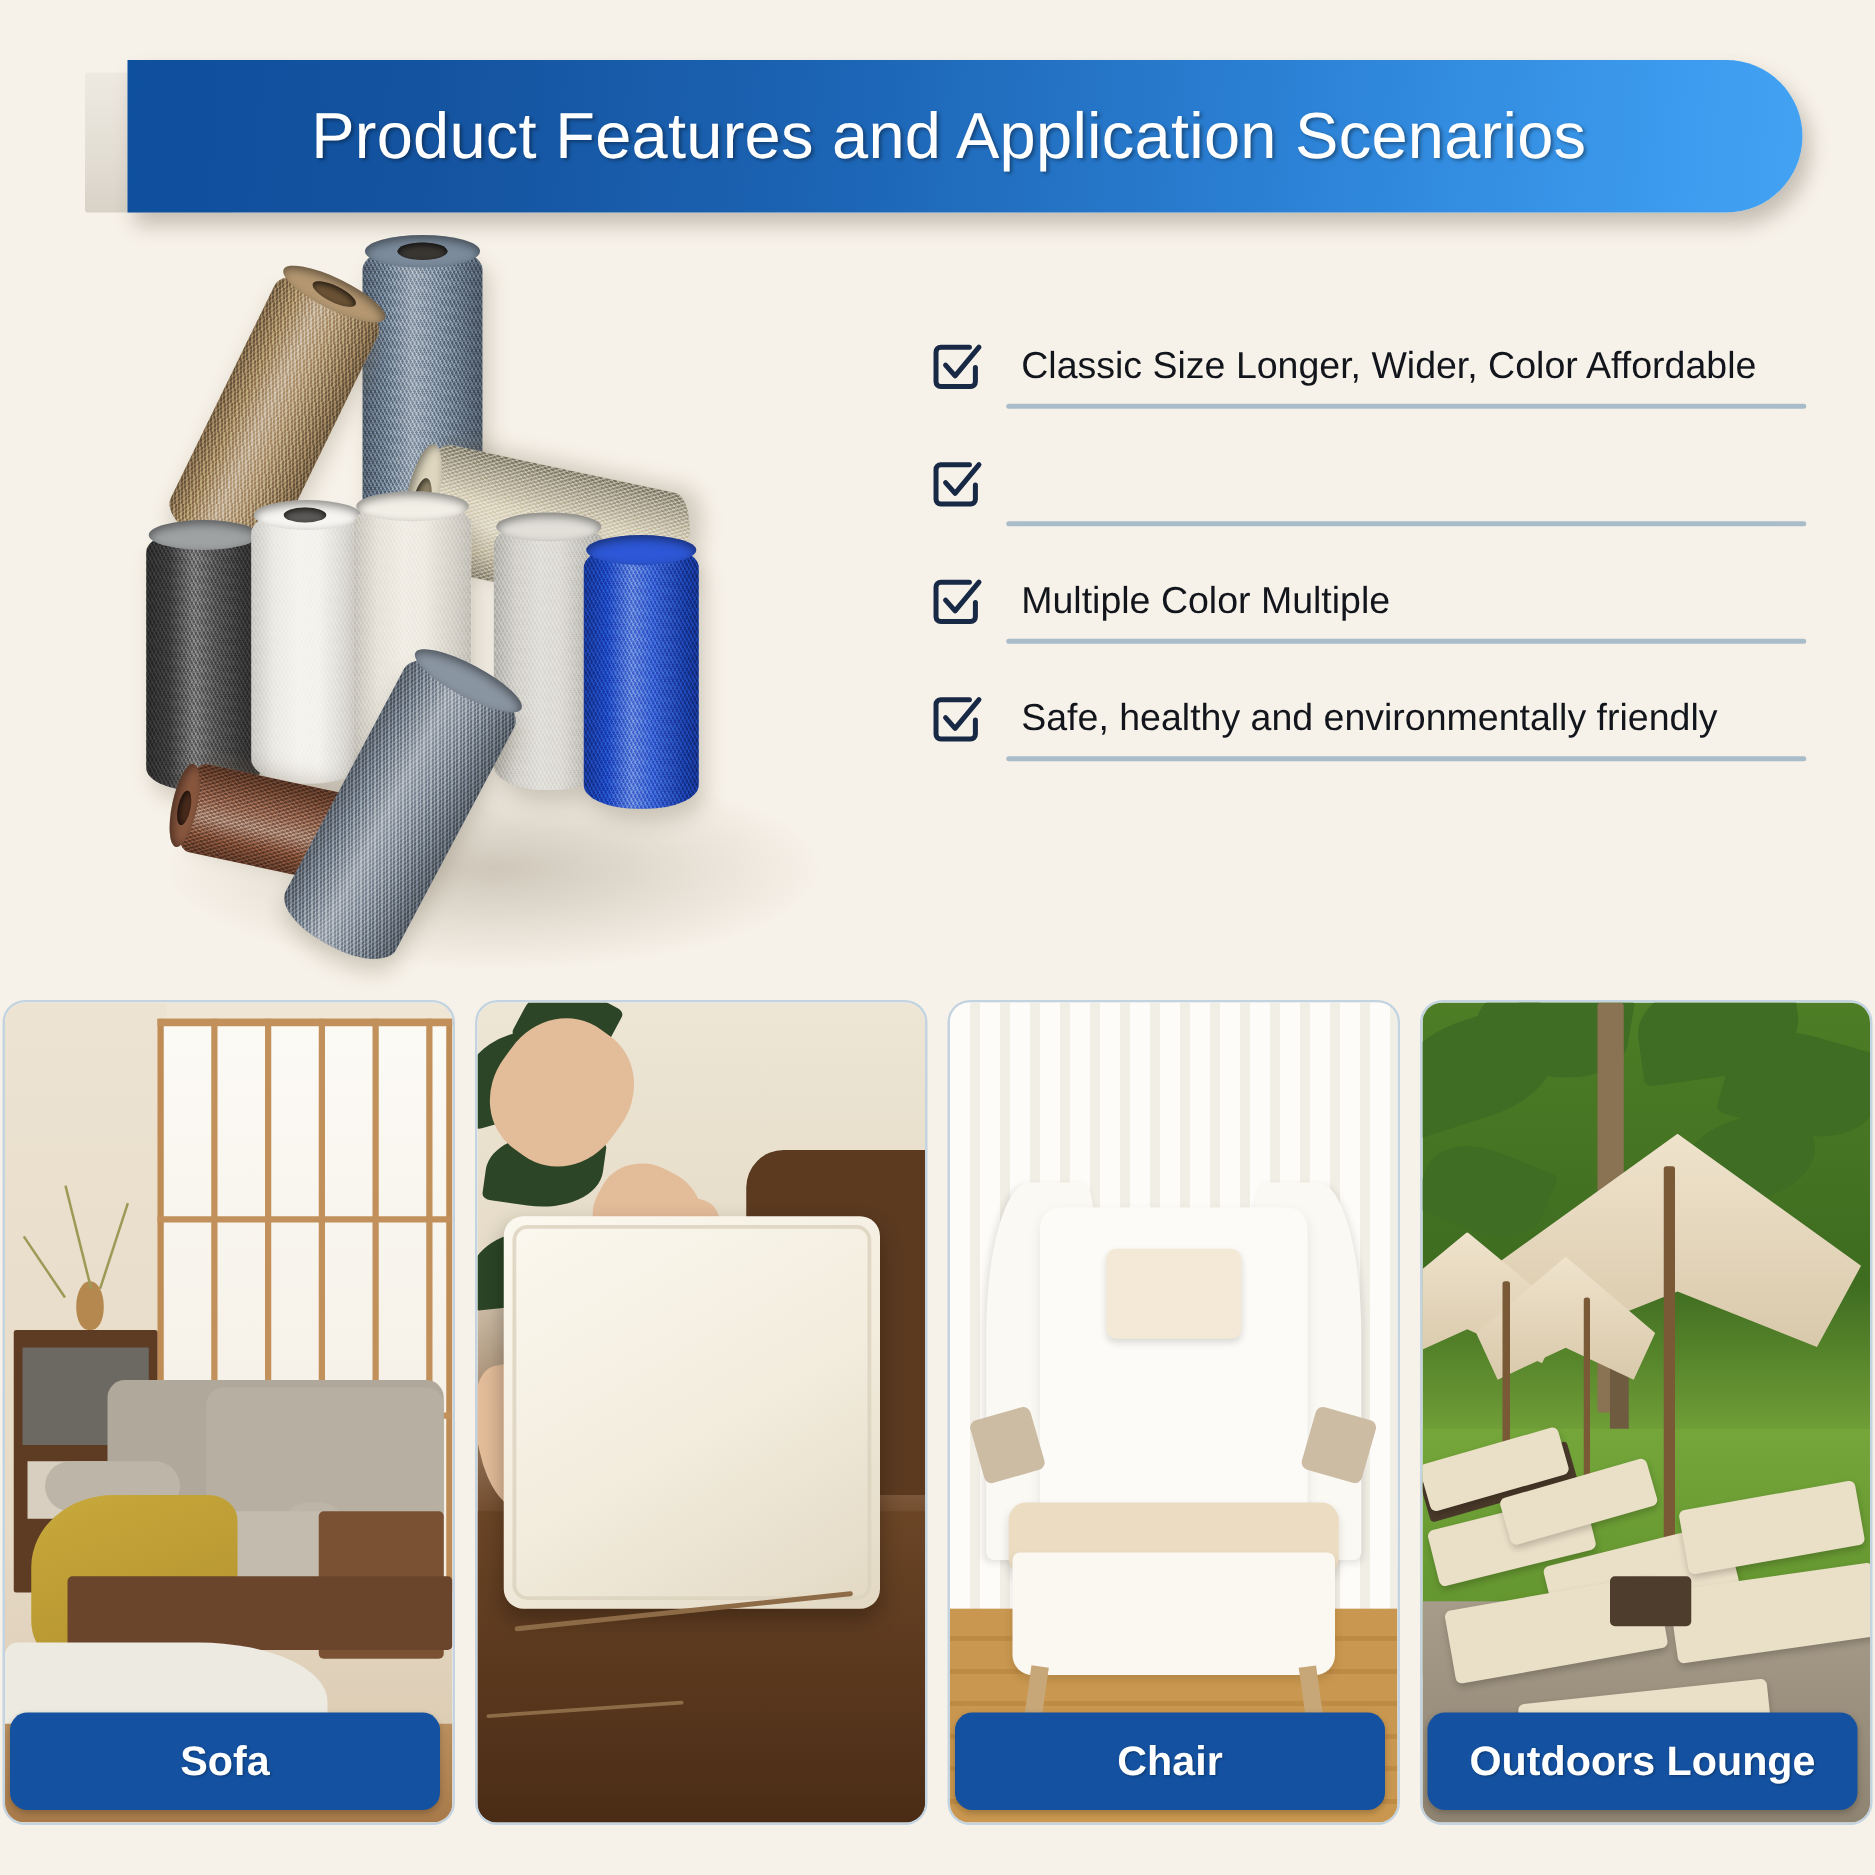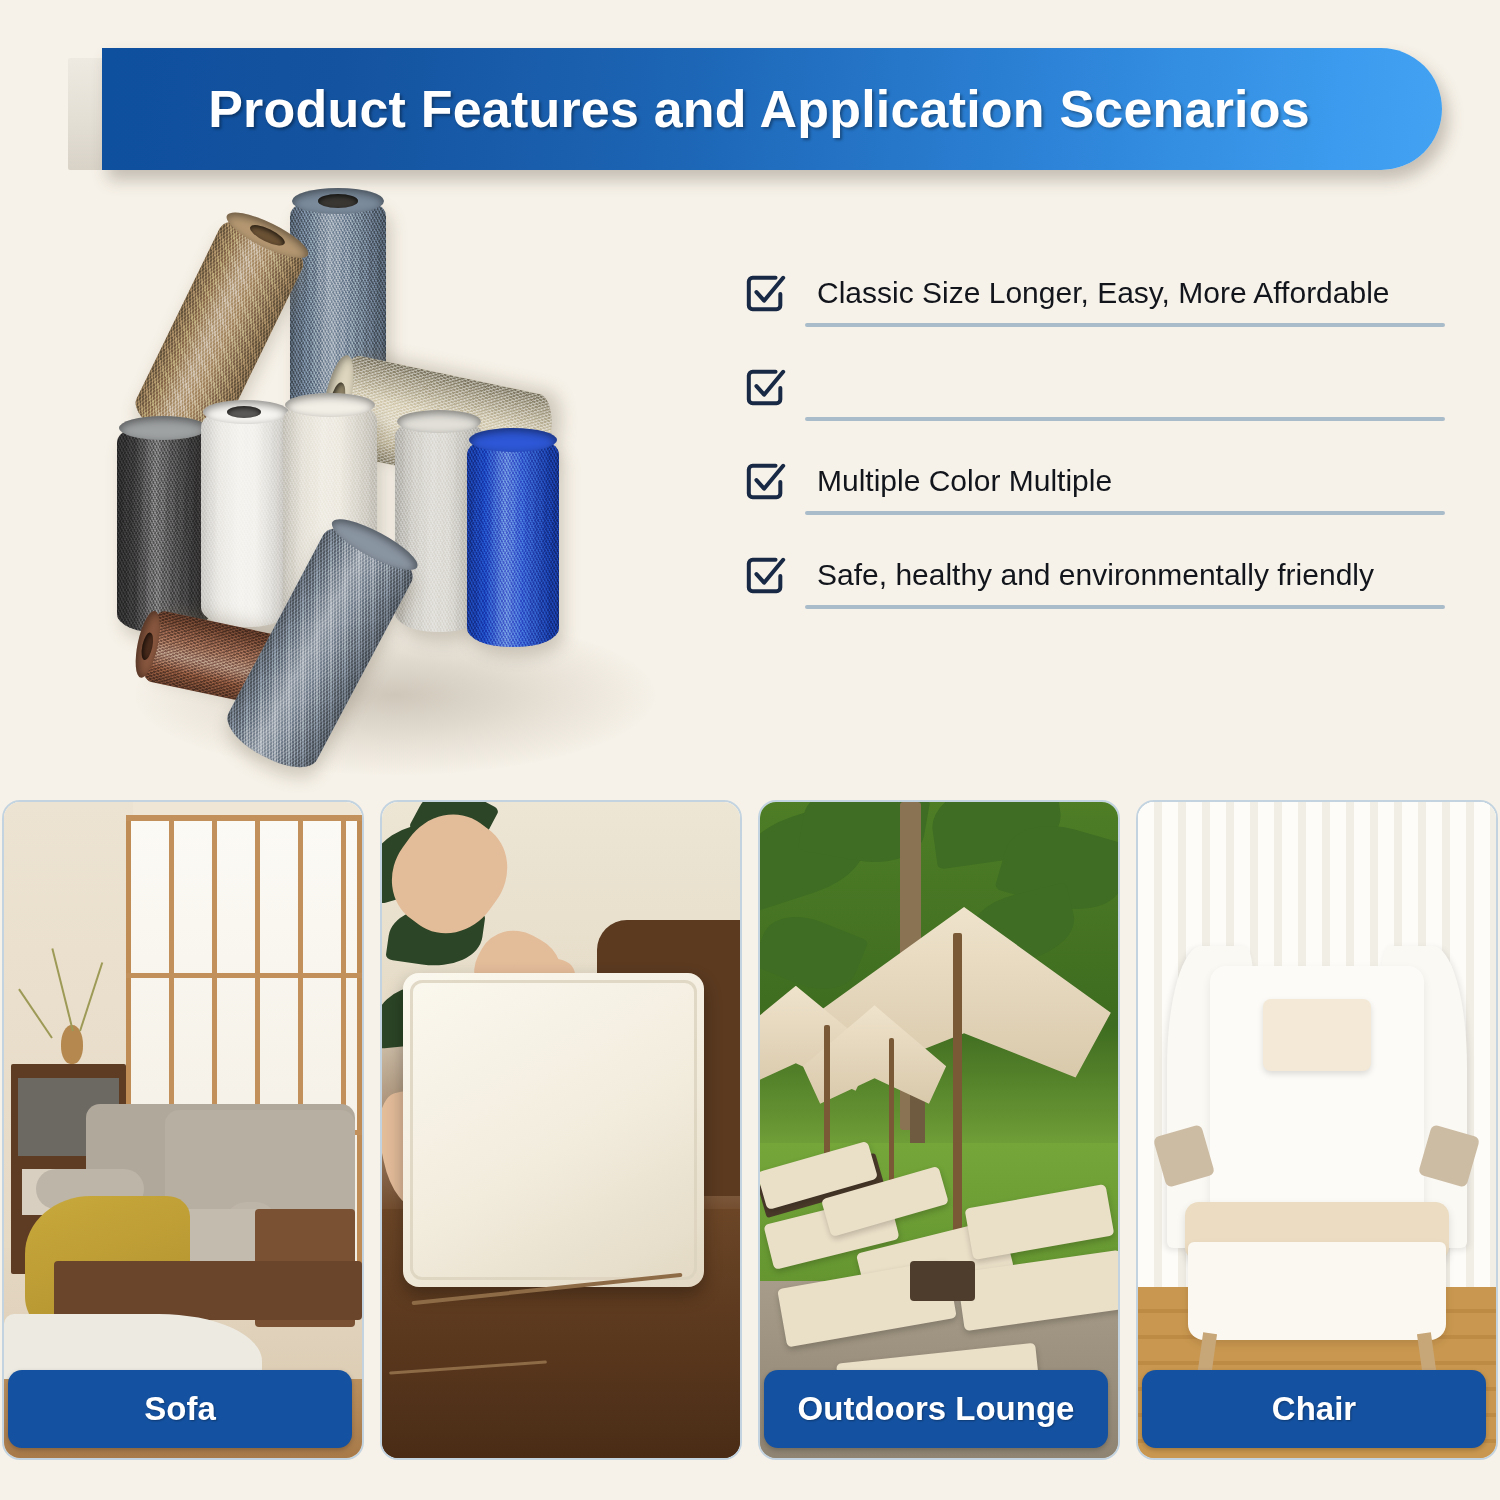--- a/index.html
+++ b/index.html
@@ -19,21 +19,21 @@
     border-radius:2px;
   }
   .banner {
     position:absolute; left:102px; top:0; width:1340px; height:122px;
     background:linear-gradient(95deg,#0E4F9E 0%,#14539F 18%,#1C64B4 42%,#2B80D4 68%,#3C9BEE 92%,#43A2F2 100%);
     border-radius:0 61px 61px 0;
     box-shadow:6px 10px 16px rgba(80,70,55,0.30);
     display:flex; align-items:center; justify-content:center;
   }
   .banner-title {
-    color:#FFFFFF; font-size:52px; font-weight:bold; letter-spacing:0.2px;
+    color:#FFFFFF; font-size:52px; font-weight:normal; letter-spacing:0.2px;
     text-shadow:2px 2px 3px rgba(0,0,0,0.35);
     white-space:nowrap; padding-right:26px;
   }
 
   
   .product-area { position:absolute; left:95px; top:185px; width:600px; height:585px; }
   .roll { position:absolute; }
   .roll .body {
     width:100%; height:100%;
     border-radius:46% 46% 46% 46% / 9% 9% 9% 9%;
@@ -270,21 +270,21 @@
 
   <div class="features">
 
     <div class="feature-row">
       <span class="chk">
         <svg viewBox="0 0 44 44" width="42" height="42">
           <path d="M32 5 H8 a4 4 0 0 0 -4 4 V34 a4 4 0 0 0 4 4 H33 a4 4 0 0 0 4 -4 V22" fill="none" stroke="#182945" stroke-width="4.2" stroke-linecap="round"></path>
           <path d="M12 20 L20 29 L40 5" fill="none" stroke="#182945" stroke-width="4.2" stroke-linecap="round" stroke-linejoin="round"></path>
         </svg>
       </span>
-      <div class="feat-text">Classic Size Longer, Easy, More Affordable</div>
+      <div class="feat-text">Classic Size Longer, Wider, Color Affordable</div>
       <div class="feat-line"></div>
     </div>
 
     <div class="feature-row">
       <span class="chk">
         <svg viewBox="0 0 44 44" width="42" height="42">
           <path d="M32 5 H8 a4 4 0 0 0 -4 4 V34 a4 4 0 0 0 4 4 H33 a4 4 0 0 0 4 -4 V22" fill="none" stroke="#182945" stroke-width="4.2" stroke-linecap="round"></path>
           <path d="M12 20 L20 29 L40 5" fill="none" stroke="#182945" stroke-width="4.2" stroke-linecap="round" stroke-linejoin="round"></path>
         </svg>
       </span>
@@ -369,20 +369,40 @@
         <div class="leather"></div>
         <div class="pillow">
             <div class="pillowEdge"></div>
           </div>
         <div class="seam"></div>
         <div class="seam2"></div>
       </div>
     </div>
 
     <div class="panel">
+      <div class="photo p3">
+        <div class="curtain"></div>
+        <div class="floor"></div>
+        <div class="wingL"></div>
+        <div class="wingR"></div>
+        <div class="back"></div>
+        <div class="headrest"></div>
+        <div class="armL"></div>
+        <div class="armR"></div>
+        <div class="cushion"></div>
+        <div class="skirt"></div>
+        <div class="legL"></div>
+        <div class="legR"></div>
+      </div>
+      <div class="label-bar">
+        <span class="label-text">Chair</span>
+      </div>
+    </div>
+
+    <div class="panel">
       <div class="photo p4">
         <div class="palm" style="left:-6%; top:2%; width:36%; height:12%; transform:rotate(-18deg);"></div>
         <div class="palm" style="left:12%; top:-2%; width:34%; height:11%; transform:rotate(10deg);"></div>
         <div class="palm" style="left:48%; top:-3%; width:36%; height:12%; transform:rotate(-8deg);"></div>
         <div class="palm" style="left:68%; top:4%; width:34%; height:12%; transform:rotate(16deg);"></div>
         <div class="palm" style="left:58%; top:14%; width:30%; height:10%; transform:rotate(-14deg);"></div>
         <div class="palm" style="left:0%; top:18%; width:28%; height:10%; transform:rotate(22deg);"></div>
         <div class="trunk" style="left:39%; top:0; width:6%; height:50%;"></div>
         <div class="trunk" style="left:42%; top:30%; width:4%; height:28%; background:#6F5B3F;"></div>
         <div class="grass"></div>
@@ -403,34 +423,14 @@
         <div class="lounger" style="left:56%; top:70%; width:46%; height:9%; transform:rotate(-8deg);"></div>
         <div class="lounger" style="left:22%; top:84%; width:56%; height:10%; transform:rotate(-6deg);"></div>
         <div class="lframe" style="left:24%; top:92%; width:54%; height:4%; transform:rotate(-6deg);"></div>
         <div class="table" style="left:42%; top:70%; width:18%; height:6%;"></div>
       </div>
       <div class="label-bar">
         <span class="label-text">Outdoors Lounge</span>
       </div>
     </div>
 
-    <div class="panel">
-      <div class="photo p3">
-        <div class="curtain"></div>
-        <div class="floor"></div>
-        <div class="wingL"></div>
-        <div class="wingR"></div>
-        <div class="back"></div>
-        <div class="headrest"></div>
-        <div class="armL"></div>
-        <div class="armR"></div>
-        <div class="cushion"></div>
-        <div class="skirt"></div>
-        <div class="legL"></div>
-        <div class="legR"></div>
-      </div>
-      <div class="label-bar">
-        <span class="label-text">Chair</span>
-      </div>
-    </div>
-
   </div>
 </div>
 
 </body></html>

